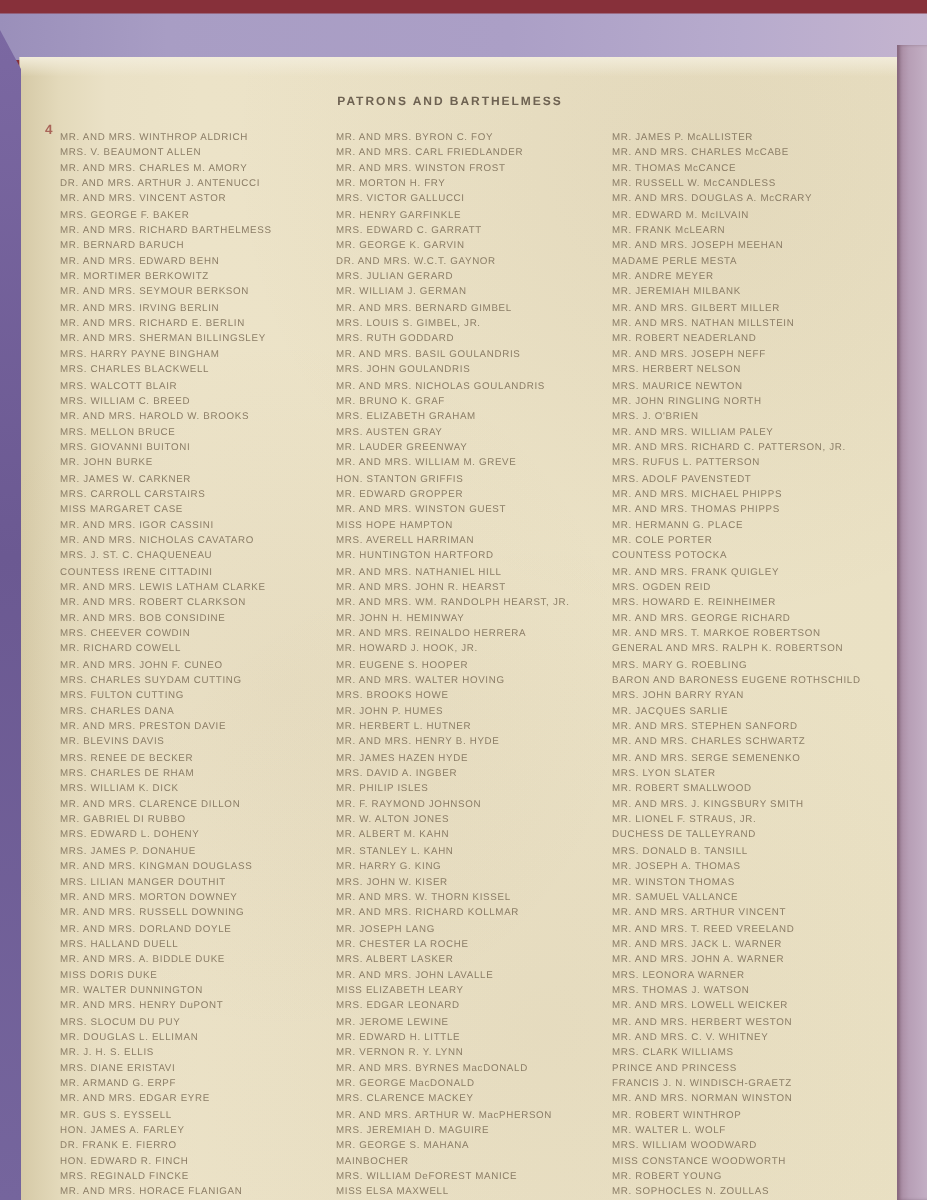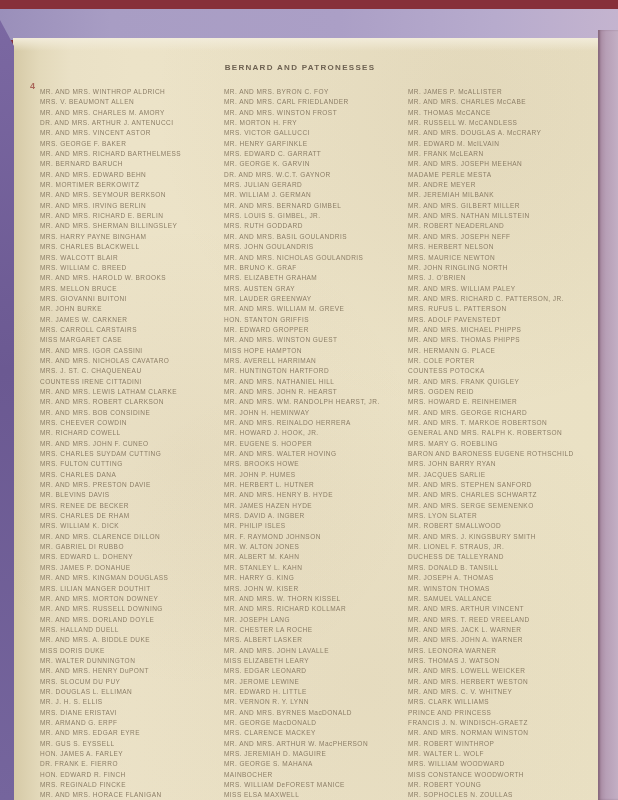--- a/index.html
+++ b/index.html
@@ -58,21 +58,21 @@
   }
 </style>
 </head>
 <body>
 
 <div class="scan">
   <div class="band-lavender"></div>
 
   <div class="page">
     <div class="corner-mark">4</div>
-    <div class="page-title">BERNARD AND PATRONESSES</div>
+    <div class="page-title">PATRONS AND BARTHELMESS</div>
     <div class="col col-1">
         <div class="row">MR. AND MRS. WINTHROP ALDRICH</div>
         <div class="row">MRS. V. BEAUMONT ALLEN</div>
         <div class="row">MR. AND MRS. CHARLES M. AMORY</div>
         <div class="row">DR. AND MRS. ARTHUR J. ANTENUCCI</div>
         <div class="row">MR. AND MRS. VINCENT ASTOR</div>
         <div class="row">MRS. GEORGE F. BAKER</div>
         <div class="row">MR. AND MRS. RICHARD BARTHELMESS</div>
         <div class="row">MR. BERNARD BARUCH</div>
         <div class="row">MR. AND MRS. EDWARD BEHN</div>

